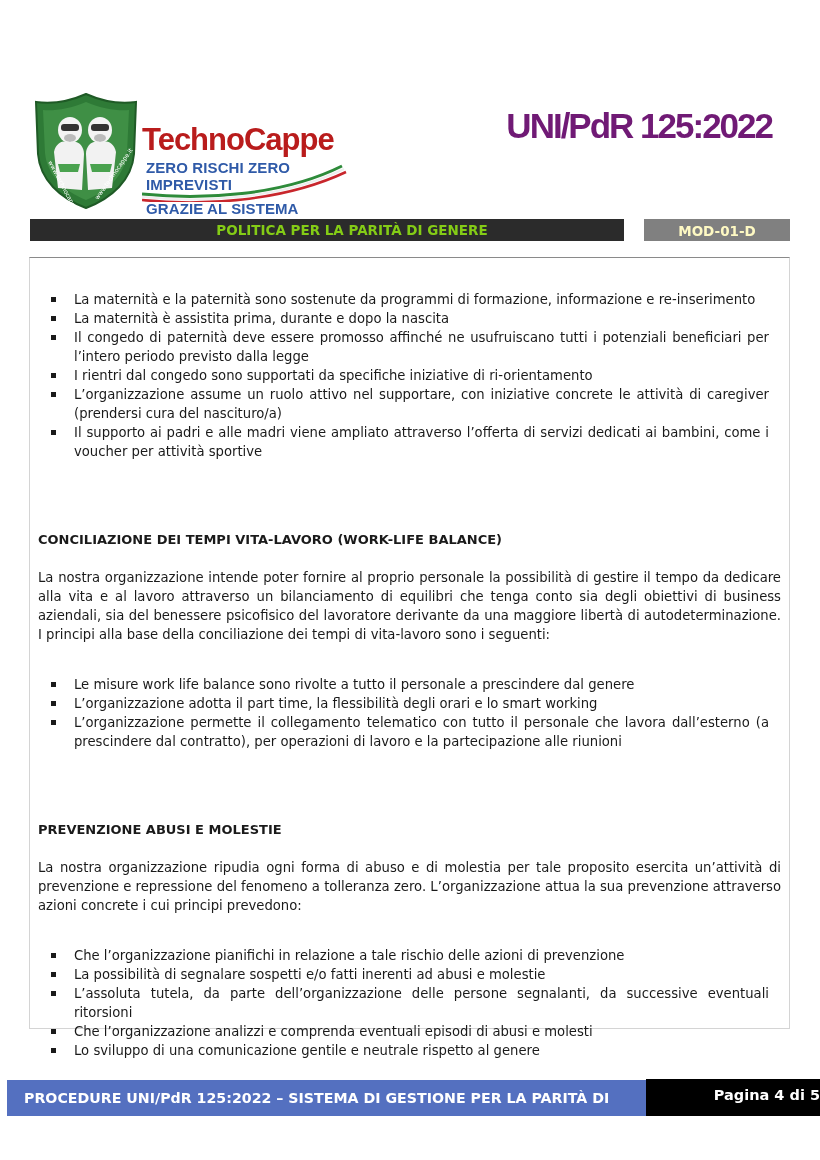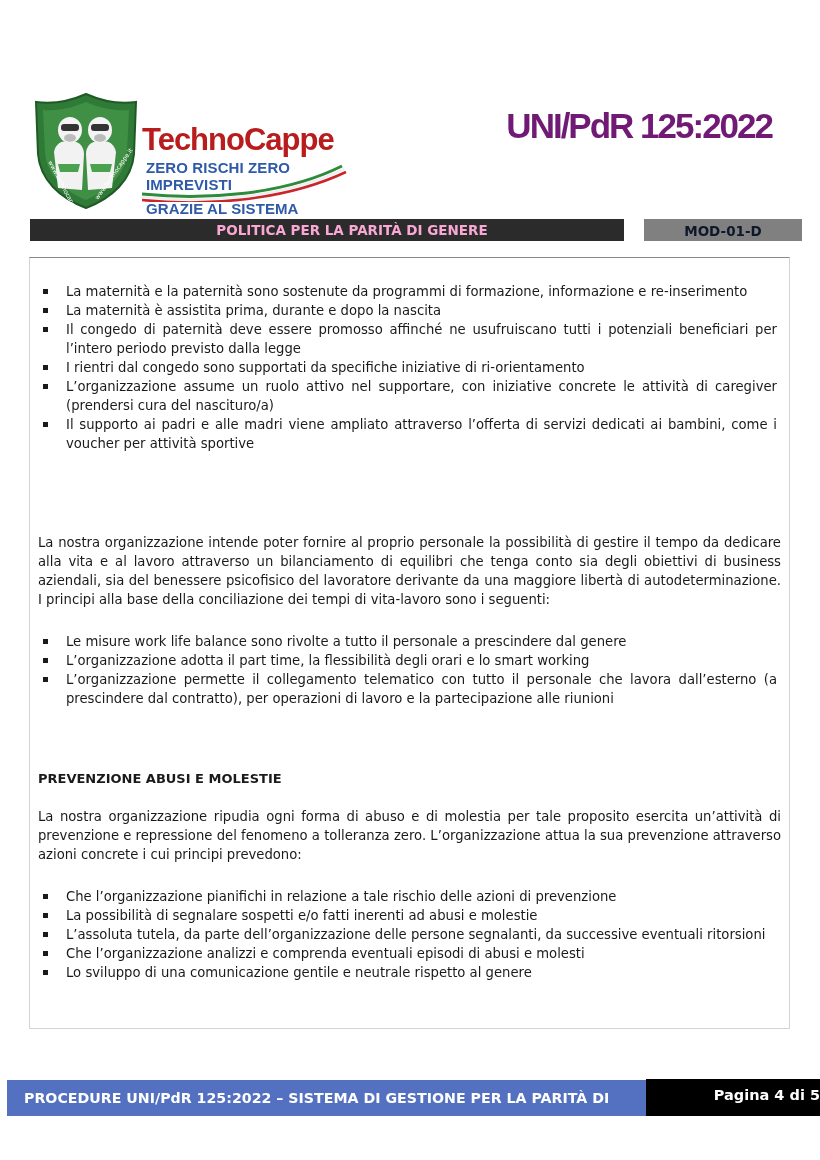--- a/index.html
+++ b/index.html
@@ -16,30 +16,30 @@
     .brand-tag.l1 { top:67px; }
     .brand-tag.l2 { top:80px;margin-top:28px; }
     .swoosh { position:absolute; left:108px; top:60px; }
 
     
     .std-title { position:absolute; right:48px; top:106px; font-family:"Liberation Sans", sans-serif;
                  font-weight:bold; font-size:35px; letter-spacing:-2px; color:#701a75; }
 
     
     .title-bar { position:absolute; left:30px; top:219px; width:594px; height:22px; background:#2b2b2b;
-                 color:#f9a8d4; font-weight:bold; font-size:13.5px; text-align:center; line-height:22px; }
+                 color:#84cc16; font-weight:bold; font-size:13.5px; text-align:center; line-height:22px; }
     .title-bar span { margin-left:50px; }
-    .mod-bar { position:absolute; left:644px; top:219px; width:158px; height:22px; background:#808080;
-               color:#0f172a; font-weight:bold; font-size:13.5px; text-align:center; line-height:24px; }
+    .mod-bar { position:absolute; left:644px; top:219px; width:146px; height:22px; background:#808080;
+               color:#fef9c3; font-weight:bold; font-size:13.5px; text-align:center; line-height:24px; }
 
     
     .content { position:absolute; left:29px; top:257px; width:761px; height:772px;
                border:1px solid #d4d4d4; border-top:1.5px solid #8a8a8a; box-sizing:border-box; }
     .inner { position:absolute; left:8px; right:8px; top:20px; font-size:13.2px; line-height:19px; }
-    ul.b { list-style:none; margin:4px; padding:0; }
+    ul.b { list-style:none; margin:12px; padding:0; }
     ul.b li { position:relative; padding-left:24px; text-align:justify; }
     ul.b li::before { content:""; position:absolute; left:1px; top:7px; width:5px; height:5px; background:#1a1a1a; }
     .sec-h { font-weight:bold; font-size:13px; margin:0; }
     p.para { margin:0; text-align:justify; }
 
     
     .footer-bar { position:absolute; left:7px; top:1080px; width:639px; height:36px; background:#5470c0;
                   color:#fff; font-weight:bold; font-size:14.2px; line-height:36px; padding-left:17px; box-sizing:border-box; }
     .page-box { position:absolute; left:646px; top:1079px; width:174px; height:37px; background:#000;
                 color:#fff; font-weight:bold; font-size:14.5px; text-align:right; line-height:33px; }
@@ -87,20 +87,21 @@
     <ul class="b">
       <li>La maternità e la paternità sono sostenute da programmi di formazione, informazione e re-inserimento</li>
       <li>La maternità è assistita prima, durante e dopo la nascita</li>
       <li>Il congedo di paternità deve essere promosso affinché ne usufruiscano tutti i potenziali beneficiari per l’intero periodo previsto dalla legge</li>
       <li>I rientri dal congedo sono supportati da specifiche iniziative di ri-orientamento</li>
       <li>L’organizzazione assume un ruolo attivo nel supportare, con iniziative concrete le attività di caregiver (prendersi cura del nascituro/a)</li>
       <li>Il supporto ai padri e alle madri viene ampliato attraverso l’offerta di servizi dedicati ai bambini, come i voucher per attività sportive</li>
     </ul>
 
     <div style="height:57px"></div>
+    <h3 class="sec-h">CONCILIAZIONE DEI TEMPI VITA-LAVORO (WORK-LIFE BALANCE)</h3>
     <div style="height:19px"></div>
     <p class="para">La nostra organizzazione intende poter fornire al proprio personale la possibilità di gestire il tempo da dedicare alla vita e al lavoro attraverso un bilanciamento di equilibri che tenga conto sia degli obiettivi di business aziendali, sia del benessere psicofisico del lavoratore derivante da una maggiore libertà di autodeterminazione. I principi alla base della conciliazione dei tempi di vita-lavoro sono i seguenti:</p>
     <div style="height:19px"></div>
     <ul class="b">
       <li>Le misure work life balance sono rivolte a tutto il personale a prescindere dal genere</li>
       <li>L’organizzazione adotta il part time, la flessibilità degli orari e lo smart working</li>
       <li>L’organizzazione permette il collegamento telematico con tutto il personale che lavora dall’esterno (a prescindere dal contratto), per operazioni di lavoro e la partecipazione alle riunioni</li>
     </ul>
 
     <div style="height:57px"></div>

